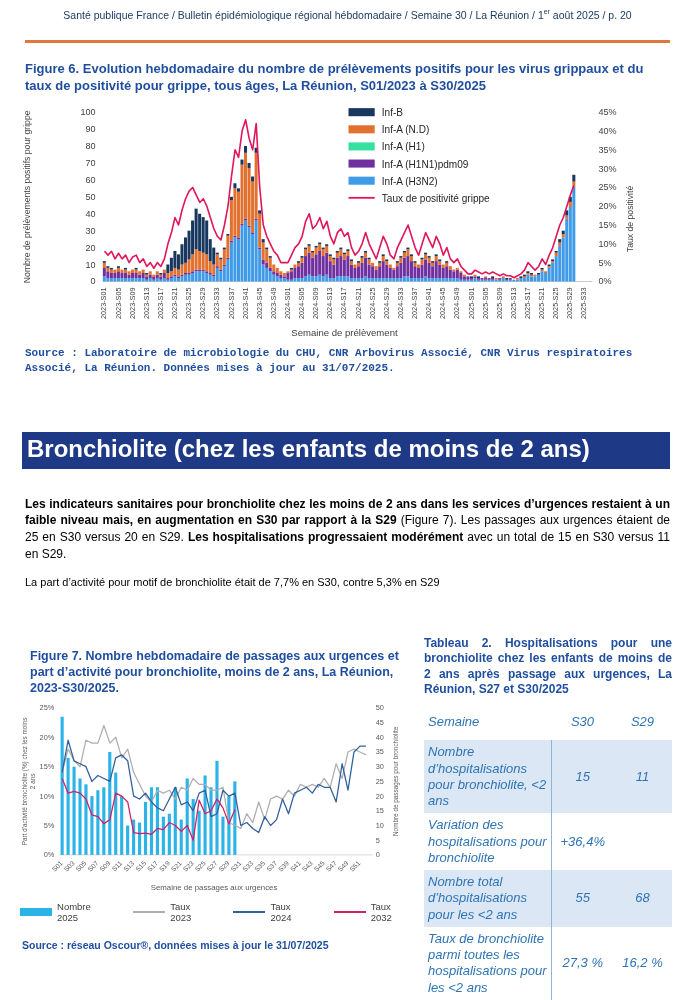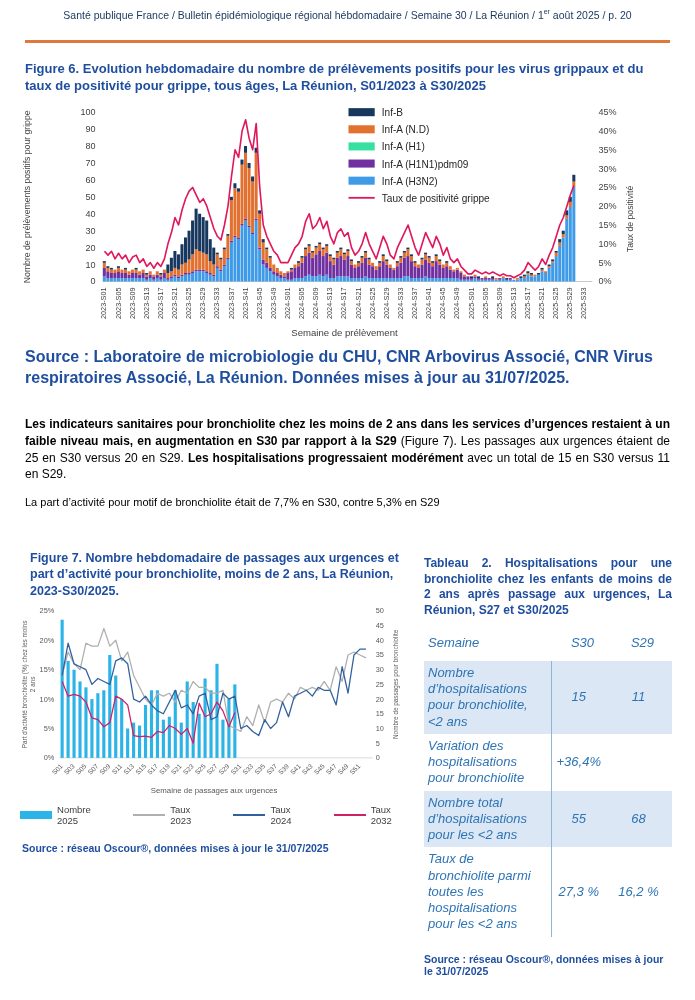--- a/index.html
+++ b/index.html
@@ -5,43 +5,43 @@
   html,body{margin:0;padding:0;background:#fff;}
   .page{width:695px;height:1000px;position:relative;overflow:hidden;background:#fff;
         font-family:"Liberation Sans",sans-serif;}
   .doc-header{padding-top:8px;text-align:center;font-size:10.5px;color:#17365D;}
   .doc-header sup{font-size:7px;}
   .orange-rule{border:none;border-top:3px solid #E0783C;margin:19px 25px 0 25px;}
   .fig-title{color:#1F4E9F;font-weight:bold;}
   #fig6-title{margin:17px 25px 0 25px;font-size:13px;line-height:1.32;}
   #fig6-wrap{margin:6px 12px 0 16px;}
   #fig6-svg{width:665px;height:244px;display:block;}
-  .source-f6{margin:2px 25px 0 25px;font-size:16px;color:#1F4E9F;font-weight:bold;line-height:1.35;}
+  .source-f6{margin:2px 25px 0 25px;font-size:11px;color:#1F4E9F;font-weight:bold;line-height:1.35;font-family:Liberation Mono, monospace;}
   .banner{margin:56px 25px 0 22px;background:#1E3A86;color:#fff;font-weight:bold;
           font-size:24px;padding:3px 6px 6px 5px;letter-spacing:0px;}
   .body-text{margin:27px 25px 0 25px;font-size:12px;line-height:1.4;text-align:justify;color:#000;}
   .body-text2{margin:13px 25px 0 25px;font-size:11px;color:#000;}
   .two-col{display:flex;margin-top:38px;}
   .col-left{width:412px;box-sizing:border-box;padding-left:20px;}
   .col-right{width:283px;box-sizing:border-box;padding:0 23px 0 12px;}
-  #fig7-title{font-size:12.5px;line-height:1.3;margin:4px 0 4px 10px;}
+  #fig7-title{font-size:12.5px;line-height:1.3;margin:22px 0 4px 10px;}
   #fig7-svg{width:392px;height:201px;display:block;}
   .legend7{display:flex;justify-content:center;gap:22px;font-size:9.5px;color:#404040;
            margin-top:0px;align-items:center;}
   .legend7 .item{display:flex;align-items:center;gap:5px;}
   .sw-bar{width:34px;height:8px;}
   .sw-line{width:34px;height:2px;}
   .source-bot{color:#1F4E9F;font-weight:bold;font-size:10.5px;margin-top:16px;}
   #tab2-title{font-size:12px;line-height:1.3;text-align:justify;margin-top:10px;}
   table.t2{border-collapse:collapse;width:100%;color:#2E74B5;font-style:italic;
            font-size:13px;margin-top:12px;line-height:1.25;}
   table.t2 th{font-weight:normal;padding:4px 2px 10px 4px;}
   table.t2 th.lblh{text-align:left;}
   table.t2 th.valh{text-align:center;width:54px;}
-  table.t2 td{padding:4px 10px 4px 4px;vertical-align:middle;font-style:italic;}
+  table.t2 td{padding:4px 2px 4px 4px;vertical-align:middle;font-style:italic;}
   table.t2 td.val{text-align:center;}
   table.t2 tr.shaded{background:#DBE7F4;}
   table.t2 td.lbl{border-right:1px solid #8EB4D8;}
   .src-left{margin-left:2px;}
 </style>
 </head>
 <body>
 
 <div class="page">
 
@@ -588,20 +588,23 @@
         <text x="363" y="67" font-size="10" fill="#262626">Inf-A  (H1N1)pdm09</text>
         <rect x="330" y="76" width="26" height="8" fill="#3F9BE8"></rect>
         <text x="363" y="84" font-size="10" fill="#262626">Inf-A (H3N2)</text>
         <line x1="330" y1="97" x2="356" y2="97" stroke="#E0175C" stroke-width="1.8"></line>
         <text x="363" y="101" font-size="10" fill="#262626">Taux de positivité grippe</text>
       </svg>
   </div>
 
   <div class="source-f6">Source : Laboratoire de microbiologie du CHU, CNR Arbovirus Associé, CNR Virus respiratoires Associé, La Réunion. Données mises à jour au 31/07/2025.</div>
 
+  <div class="banner">
+    <span>Bronchiolite (chez les enfants de moins de 2 ans)</span>
+  </div>
 
   <p class="body-text"><b>Les indicateurs sanitaires pour bronchiolite chez les moins de 2 ans dans les services d’urgences restaient à un faible niveau mais, en augmentation en S30 par rapport à la S29</b><span> (Figure 7). Les passages aux urgences étaient de 25 en S30 versus 20 en S29. </span><b>Les hospitalisations progressaient modérément</b><span> avec un total de 15 en S30 versus 11 en S29.</span></p>
 
   <p class="body-text2">La part d’activité pour motif de bronchiolite était de 7,7% en S30, contre 5,3% en S29</p>
 
   <div class="two-col">
 
     <div class="col-left">
       <div class="fig-title" id="fig7-title">Figure 7. Nombre hebdomadaire de passages aux urgences et part d’activité pour bronchiolite, moins de 2 ans, La Réunion, 2023-S30/2025.</div>
       <svg id="fig7-svg" viewBox="0 0 400 205">

